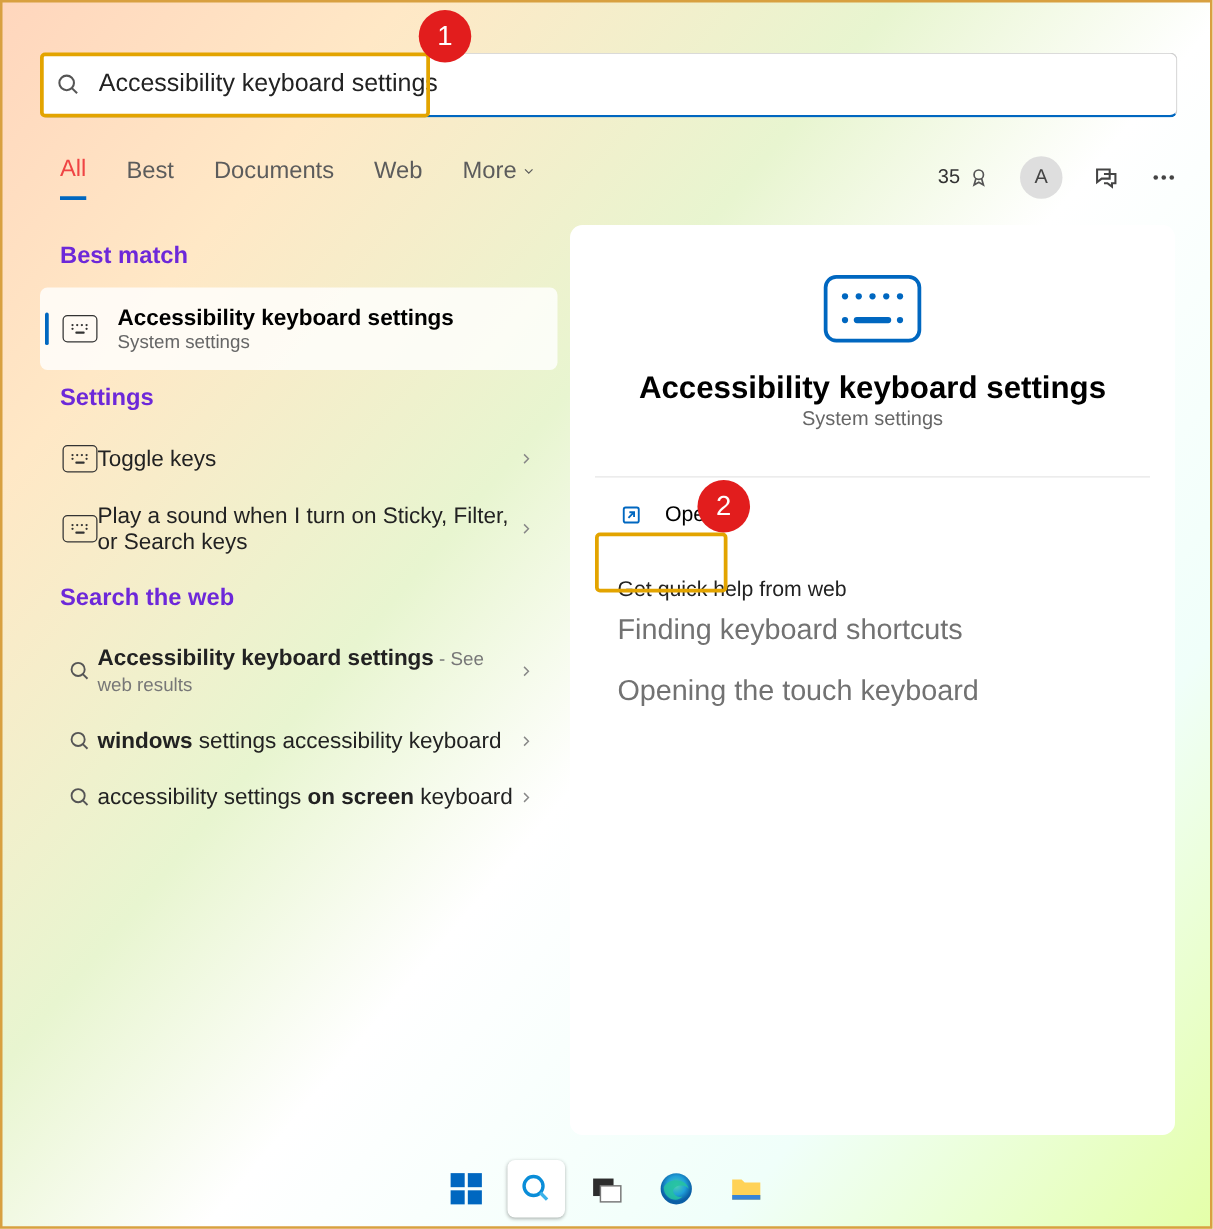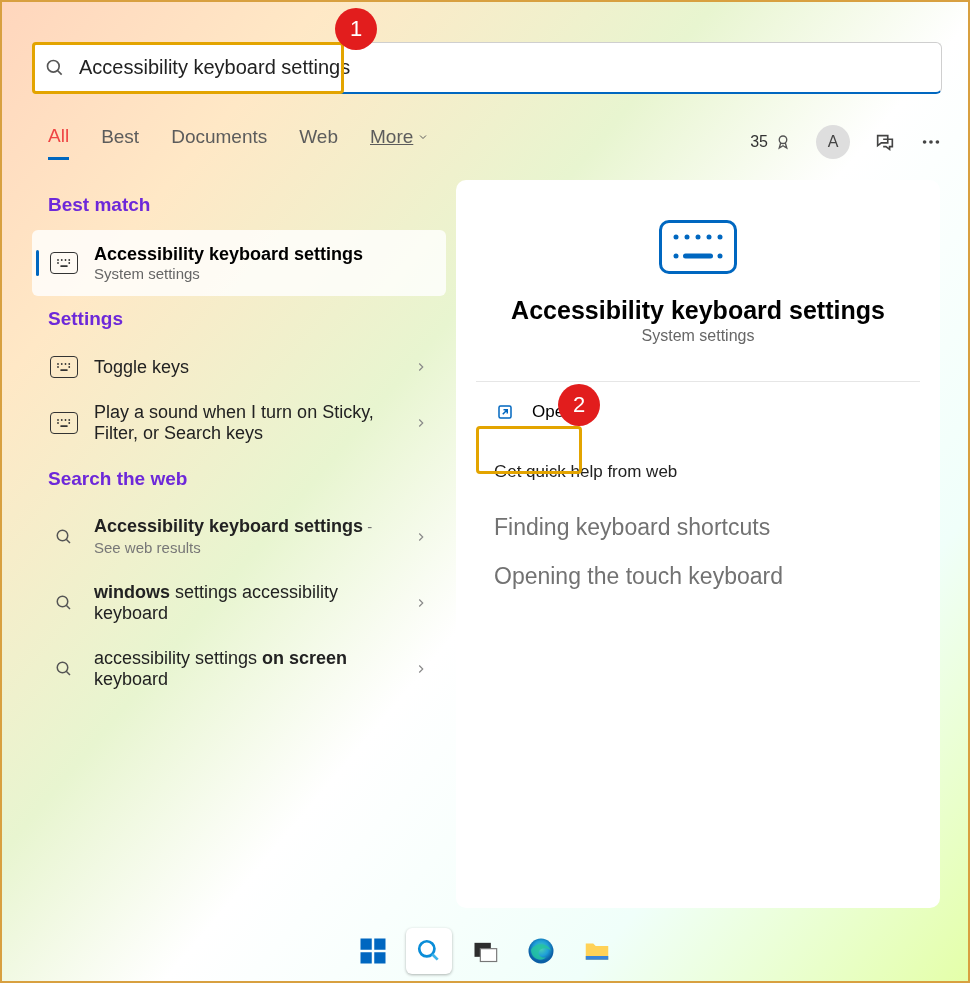--- a/index.html
+++ b/index.html
@@ -33,21 +33,21 @@
     font-size: 22px; pointer-events: none;
   }
 
   
   .tabs {
     position: absolute; left: 46px; top: 120px; width: 894px; height: 40px;
     display: flex; align-items: center; gap: 32px; font-size: 19px; color: #5c5c5c;
   }
   .tab { cursor: pointer; padding-bottom: 10px; }
   .tab.active { color: #ef4444; border-bottom: 3px solid #0067c0; font-weight: 400; }
-  .more-tab { display:flex; align-items:center; gap:4px;text-decoration:underline; }
+  .more-tab { display:flex; align-items:center; gap:4px; }
   .tabs-right { margin-left: auto; display:flex; align-items:center; gap: 24px; color:#333; }
   .points { display:flex; align-items:center; gap:6px; font-size:16px; }
   .avatar {
     width: 34px; height: 34px; border-radius: 50%; background: #dedede;
     display:flex; align-items:center; justify-content:center; font-size:16px; color:#444;
   }
   .chat-ic, .dots-ic { cursor:pointer; }
 
   
   .left-col {
@@ -64,21 +64,20 @@
   .kbd-ic {
     width:28px; height:22px; border:1.6px solid #333; border-radius:4px;
     display:flex; align-items:center; justify-content:center; flex-shrink:0;
   }
   .kbd-ic svg { width:18px; height:12px; }
   .bc-title { font-size: 18px; font-weight: 600; }
   .bc-sub { font-size: 15px; color:#666; }
 
   .row {
     display:flex; align-items:center; padding: 12px 18px; cursor:pointer;
-    gap: 16px;
   }
   .row-ic { width:28px; display:flex; justify-content:center; flex-shrink:0; color:#333; }
   .row-txt { flex:1; font-size: 18px; color:#222; }
   .row-txt .sub { font-size:15px; color:#777; }
   .chev { color:#888; flex-shrink:0; }
   .bold-part { font-weight:600; }
 
   
   .detail {
     position:absolute; left:454px; top:178px; width:484px; height:728px;
@@ -103,21 +102,21 @@
   .hl2 {
     position:absolute; border:3px solid #e3a400; border-radius:4px;
     left: 474px; top: 424px; width: 106px; height: 48px; pointer-events:none;
   }
   .badge2 {
     position:absolute; left:556px; top:382px; width:42px; height:42px;
     background:#e21d1d; color:#fff; border-radius:50%;
     display:flex; align-items:center; justify-content:center; font-size:22px; pointer-events:none;
   }
 
-  .det-section-hdr { font-size:17px; color:#222; margin-top: 30px; margin-bottom: 24px; padding-left:14px; }
+  .det-section-hdr { font-size:17px; color:#222; margin-top: 30px; margin-bottom: 0; padding-left:14px; }
   .det-link { font-size:23px; color:#727272; padding: 8px 14px; cursor:pointer; margin-bottom:6px; }
 
   
   .taskbar {
     position:absolute; left:0; bottom:0; width:100%; height:60px;
     display:flex; align-items:center; justify-content:center; gap:10px;
   }
   .tb-item {
     width:46px; height:46px; border-radius:6px;
     display:flex; align-items:center; justify-content:center; cursor:pointer;

